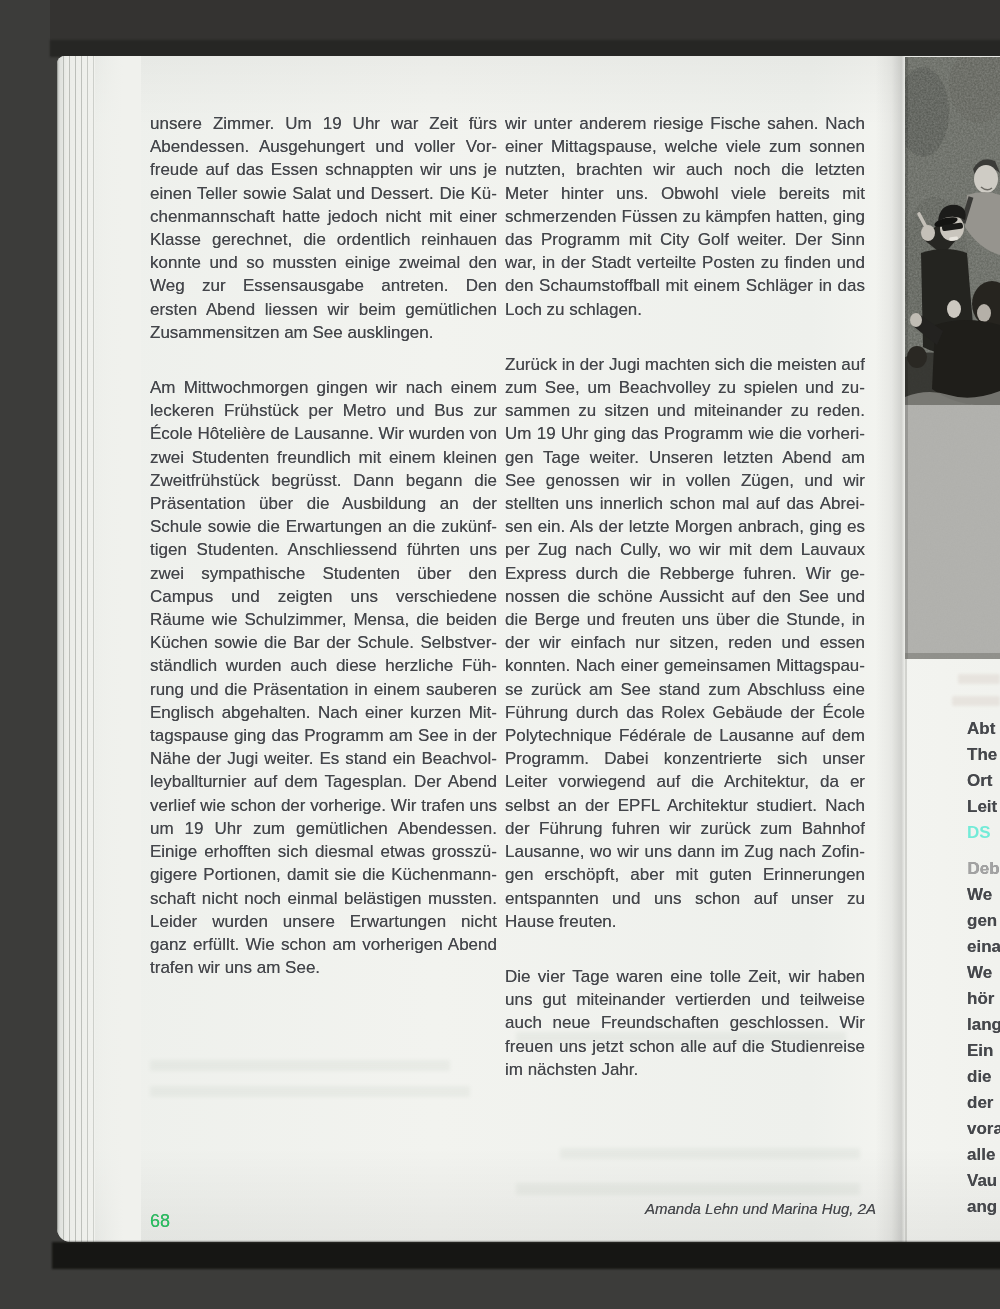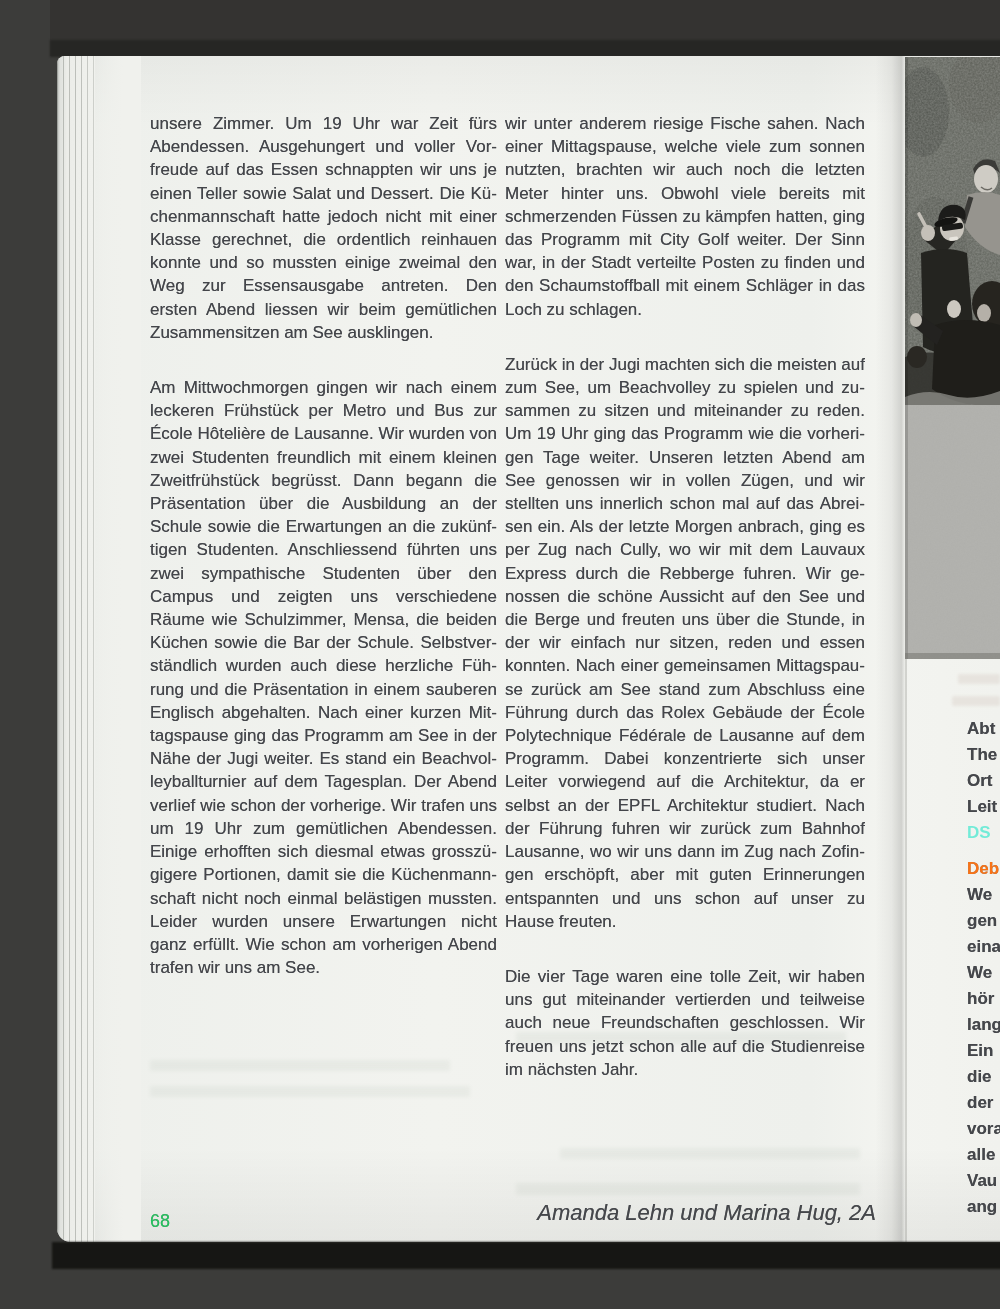--- a/index.html
+++ b/index.html
@@ -26,27 +26,27 @@
          background:linear-gradient(90deg,rgba(0,0,0,0),rgba(0,0,0,.05) 55%,rgba(0,0,0,.14) 88%,rgba(0,0,0,.02));}
   .next-page-fold{position:absolute;left:905px;top:659px;width:2px;height:583px;background:rgba(60,62,58,.18);filter:blur(.6px);}
   
   .col{position:absolute;top:112px;text-align:justify;font-size:17px;line-height:23.2px;
        color:#43454a;text-shadow:0 0 .6px rgba(72,74,78,.75);hyphens:manual;}
   .col p{margin:0 0 32px 0;}
   .col-left{left:150px;width:347px;}
   .col-right{left:505px;width:360px;}
   .pagenum{position:absolute;left:150px;top:1211px;font-size:18px;color:#22c55e;text-shadow:0 0 .6px rgba(72,74,78,.7);}
   .byline{position:absolute;left:516px;top:1200px;width:360px;text-align:right;font-style:italic;
-          font-size:22px;color:#45474b;text-shadow:0 0 .6px rgba(72,74,78,.7);}
+          font-size:15px;color:#45474b;text-shadow:0 0 .6px rgba(72,74,78,.7);}
   
   .fragment{position:absolute;left:967px;top:716px;width:33px;overflow:hidden;font-size:17px;line-height:26px;
             color:#45474b;text-shadow:0 0 .6px rgba(72,74,78,.7);}
   .fragment div{white-space:nowrap;font-weight:bold;}
   .fragment .faint-blue{color:#5eead4;text-shadow:none;font-weight:bold;opacity:.85;}
-  .fragment .frag-heading{font-weight:bold;color:#f97316;margin-top:10px;}
+  .fragment .frag-heading{font-weight:bold;color:#a3a3a3;margin-top:10px;text-align:center;}
   
   .photo{position:absolute;left:905px;top:57px;width:95px;height:602px;}
   
   .ghost{position:absolute;background:#6d826d;opacity:.07;filter:blur(2px);border-radius:2px;}
   .ghost.warm{background:#b59a8d;opacity:.16;filter:blur(1.6px);}
 </style>
 </head>
 <body>
 
 <div class="scene">

